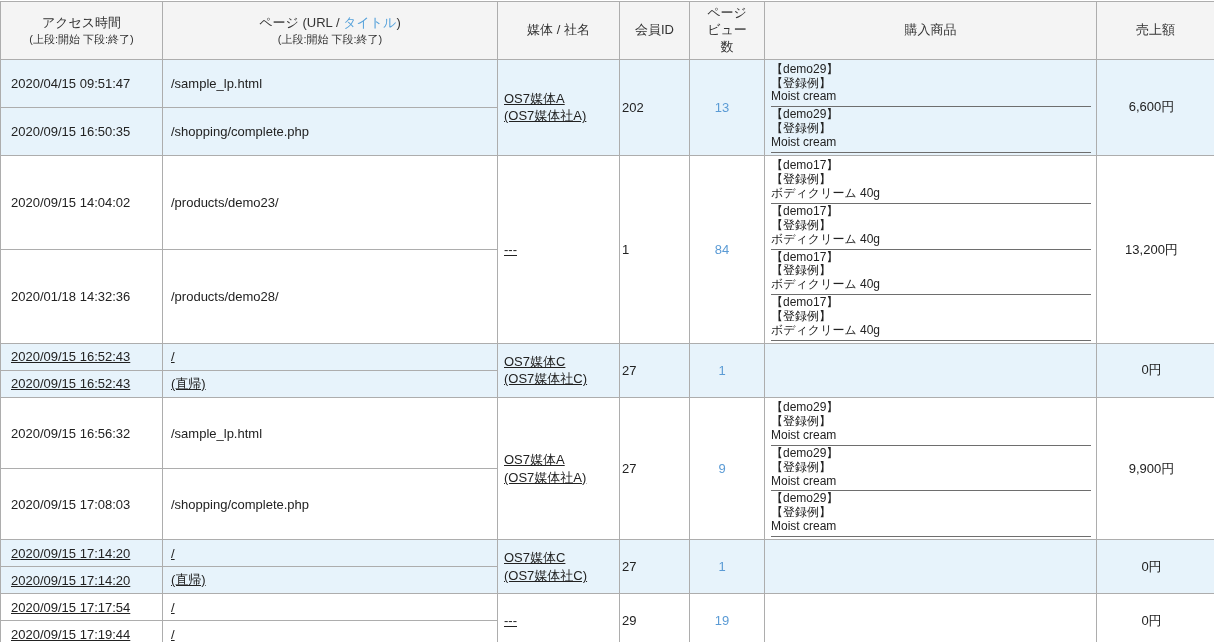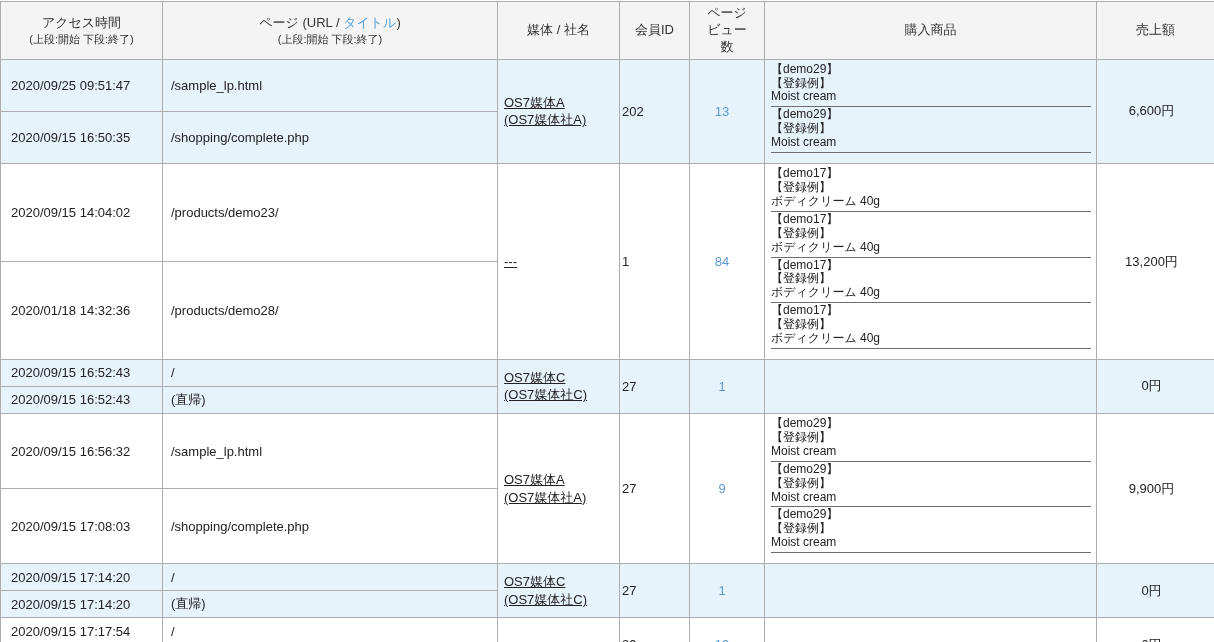--- a/index.html
+++ b/index.html
@@ -32,30 +32,30 @@
 
   td { font-size: 13px; vertical-align: middle; background: #fff; }
   tr.hl td { background: #e7f3fb; }
 
   td.time-cell { padding: 3px 6px 3px 10px; white-space: nowrap; }
   td.page-cell { padding: 3px 8px; overflow: hidden; white-space: nowrap; }
   td.media-cell { padding: 3px 6px; line-height: 1.35; text-decoration: underline; }
   td.id-cell { padding: 3px 2px; }
   td.pv-cell { text-align: center; padding: 3px 12px 3px 2px; }
   td.pv-cell a { color: #5b9bd5; text-decoration: none; cursor: pointer; }
-  td.prod-cell { padding: 2px 3px 10px 6px; font-size: 12px; overflow: hidden; margin-top: 24px; }
+  td.prod-cell { padding: 2px 3px 2px 6px; font-size: 12px; overflow: hidden; margin-top: 24px; }
   td.sales-cell { text-align: center; padding: 3px 10px 3px 2px; white-space: nowrap; margin-left: 18px; }
 
   .prod-item {
     line-height: 1.16;
     padding: 1px 0 2px 0;
     border-bottom: 1px solid #6e6e6e;
     margin-right: 2px;
   }
-  tr.short td.time-cell, tr.short td.page-cell { height: 27px; }
+  tr.short td.time-cell, tr.short td.page-cell { height: 27px; text-decoration: underline; }
 </style>
 </head>
 <body>
 
 <table class="log">
   <colgroup>
     <col style="width:162px">
     <col style="width:335px">
     <col style="width:122px">
     <col style="width:70px">
@@ -78,21 +78,21 @@
       <th>
         <div>ページ</div>
         <div>ビュー数</div>
       </th>
       <th>購入商品</th>
       <th>売上額</th>
     </tr>
   </thead>
   <tbody>
       <tr class="hl">
-        <td class="time-cell">2020/09/25 09:51:47</td>
+        <td class="time-cell">2020/04/15 09:51:47</td>
         <td class="page-cell">/sample_lp.html</td>
         <td class="media-cell" rowspan="2">OS7媒体A<br>(OS7媒体社A)</td>
         <td class="id-cell" rowspan="2">202</td>
         <td class="pv-cell" rowspan="2"><a>13</a></td>
         <td class="prod-cell" rowspan="2">
           <div class="prod-item">【demo29】<br>【登録例】<br>Moist cream</div>
           <div class="prod-item">【demo29】<br>【登録例】<br>Moist cream</div>
         </td>
         <td class="sales-cell" rowspan="2">6,600円</td>
       </tr>

